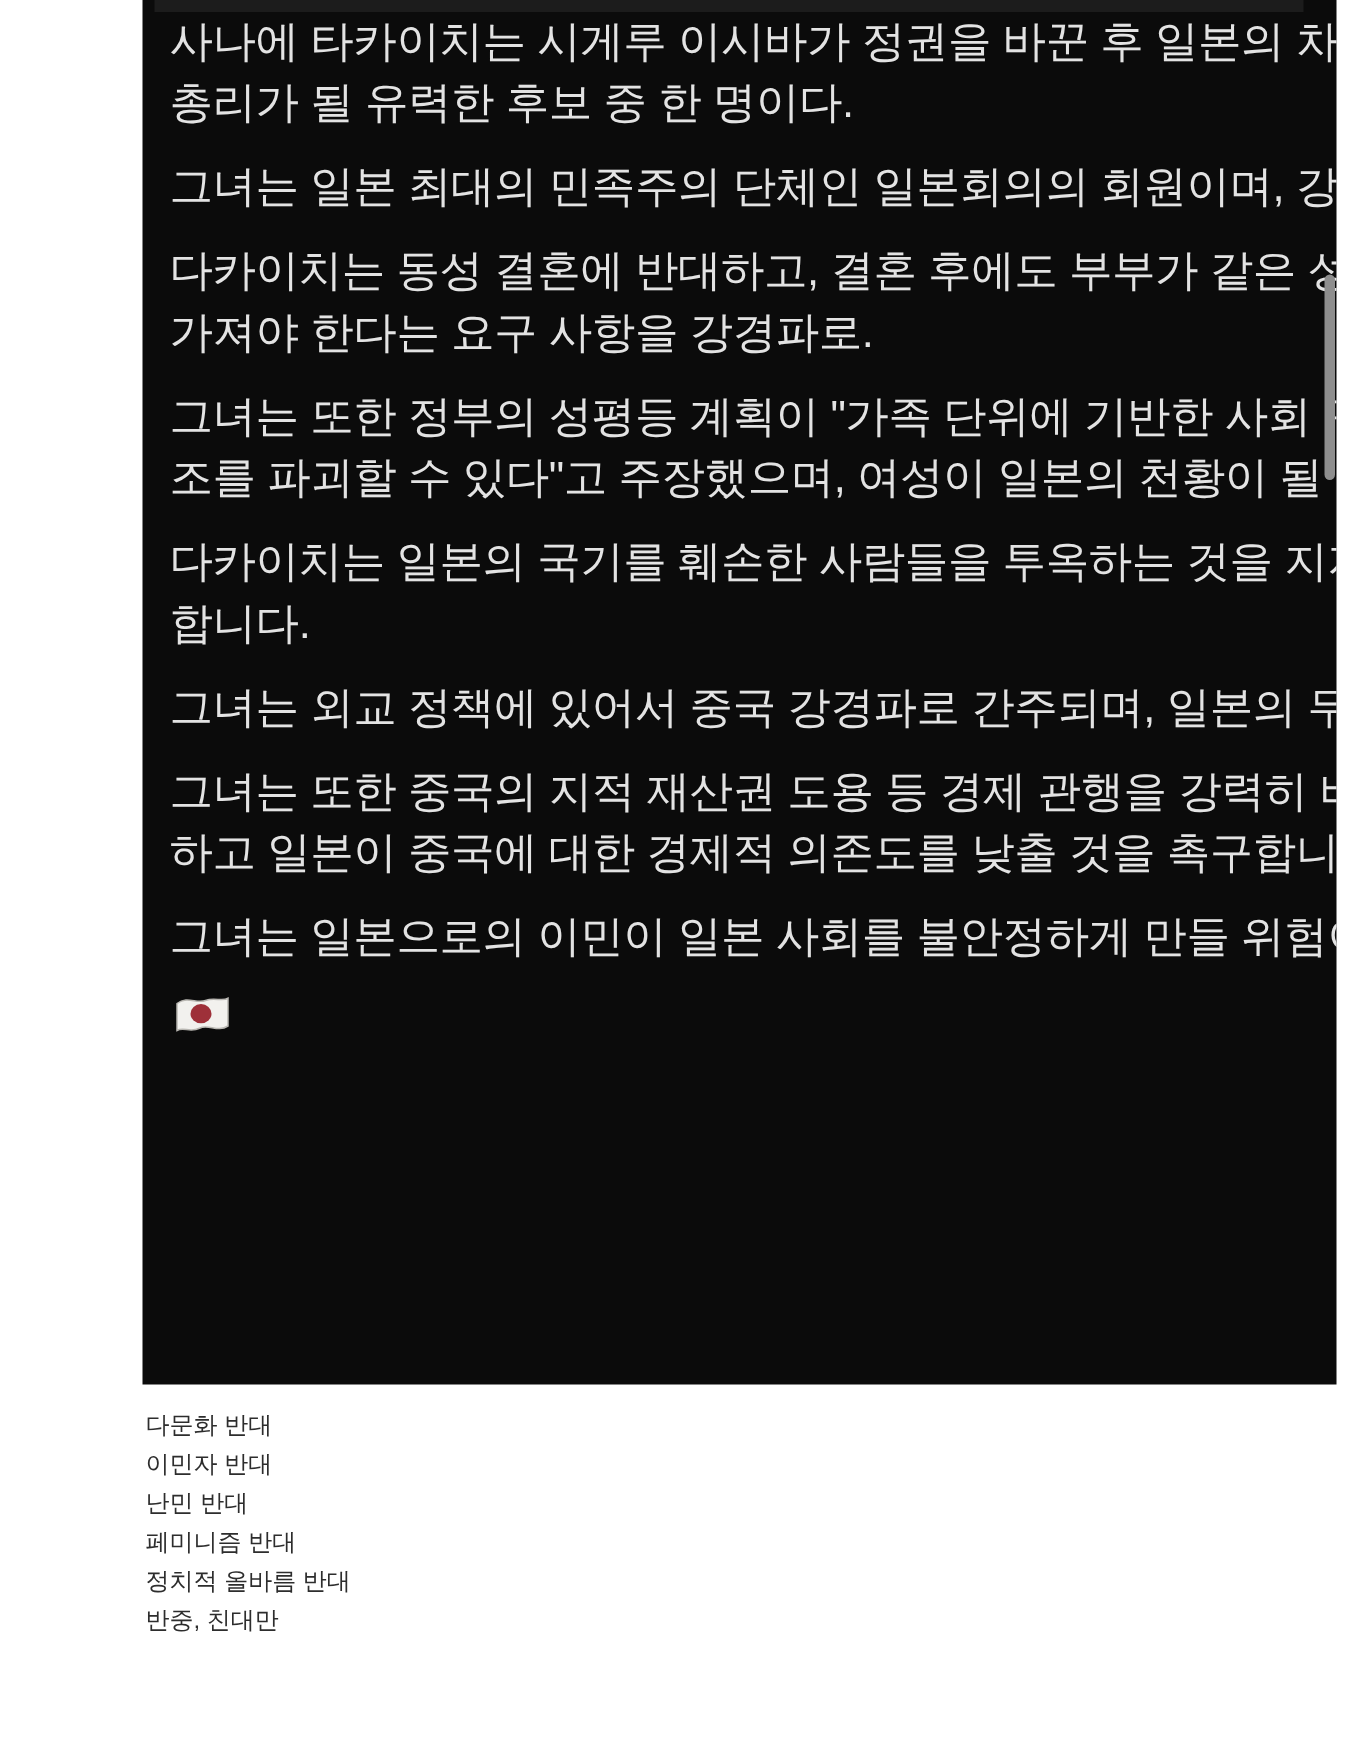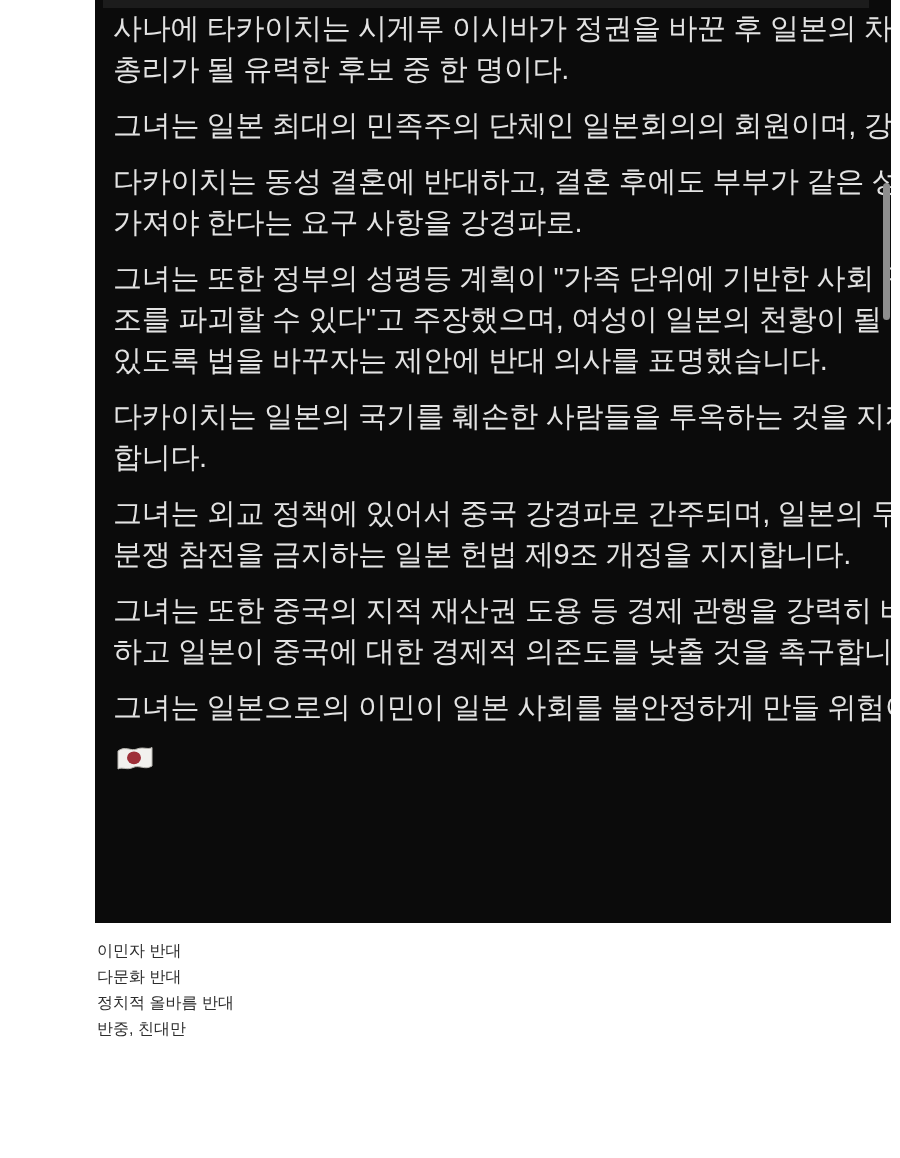--- a/index.html
+++ b/index.html
@@ -83,47 +83,47 @@
       <p>
         <span class="ln">그녀는 일본 최대의 민족주의 단체인 일본회의의 회원이며, 강경</span>
       </p>
       <p>
         <span class="ln">다카이치는 동성 결혼에 반대하고, 결혼 후에도 부부가 같은 성을</span>
         <span class="ln">가져야 한다는 요구 사항을 강경파로.</span>
       </p>
       <p>
         <span class="ln">그녀는 또한 정부의 성평등 계획이 "가족 단위에 기반한 사회 구</span>
         <span class="ln">조를 파괴할 수 있다"고 주장했으며, 여성이 일본의 천황이 될 수</span>
-        <span class="ln">있도록 법을 바꾸자는 제안에 반대 의사를 표명했습니다.</span>
       </p>
       <p>
         <span class="ln">다카이치는 일본의 국기를 훼손한 사람들을 투옥하는 것을 지지</span>
         <span class="ln">합니다.</span>
       </p>
       <p>
         <span class="ln">그녀는 외교 정책에 있어서 중국 강경파로 간주되며, 일본의 무력</span>
-        <span class="ln">분쟁 참전을 금지하는 일본 헌법 제9조 개정을 지지합니다.</span>
       </p>
       <p>
         <span class="ln">그녀는 또한 중국의 지적 재산권 도용 등 경제 관행을 강력히 비판</span>
         <span class="ln">하고 일본이 중국에 대한 경제적 의존도를 낮출 것을 촉구합니다.</span>
       </p>
       <p>
         <span class="ln">그녀는 일본으로의 이민이 일본 사회를 불안정하게 만들 위험이</span>
       </p>
 
       <div class="flag-line">
         <svg width="40" height="33" viewBox="0 0 40 33" xmlns="http://www.w3.org/2000/svg">
           <path d="M3 8 C 10 2.5, 16 8.5, 22 6 C 28 3.5, 33 7, 37 4.5 L 37 23 C 30 27.5, 24 21.5, 18 24.5 C 12 27.5, 7 23.5, 3 26 Z" fill="#f2f1ee" stroke="#b9b7b2" stroke-width="1"></path>
           <ellipse cx="19" cy="14.8" rx="7" ry="6.4" fill="#9e3039"></ellipse>
         </svg>
       </div>
     </div>
   </div>
 
   <div class="summary">
+    <span class="s-line">다문화 반대</span>
     <span class="s-line">이민자 반대</span>
-    <span class="s-line">다문화 반대</span>
+    <span class="s-line">난민 반대</span>
+    <span class="s-line">페미니즘 반대</span>
     <span class="s-line">정치적 올바름 반대</span>
     <span class="s-line">반중, 친대만</span>
   </div>
 
 </div>
 
 </body></html>

